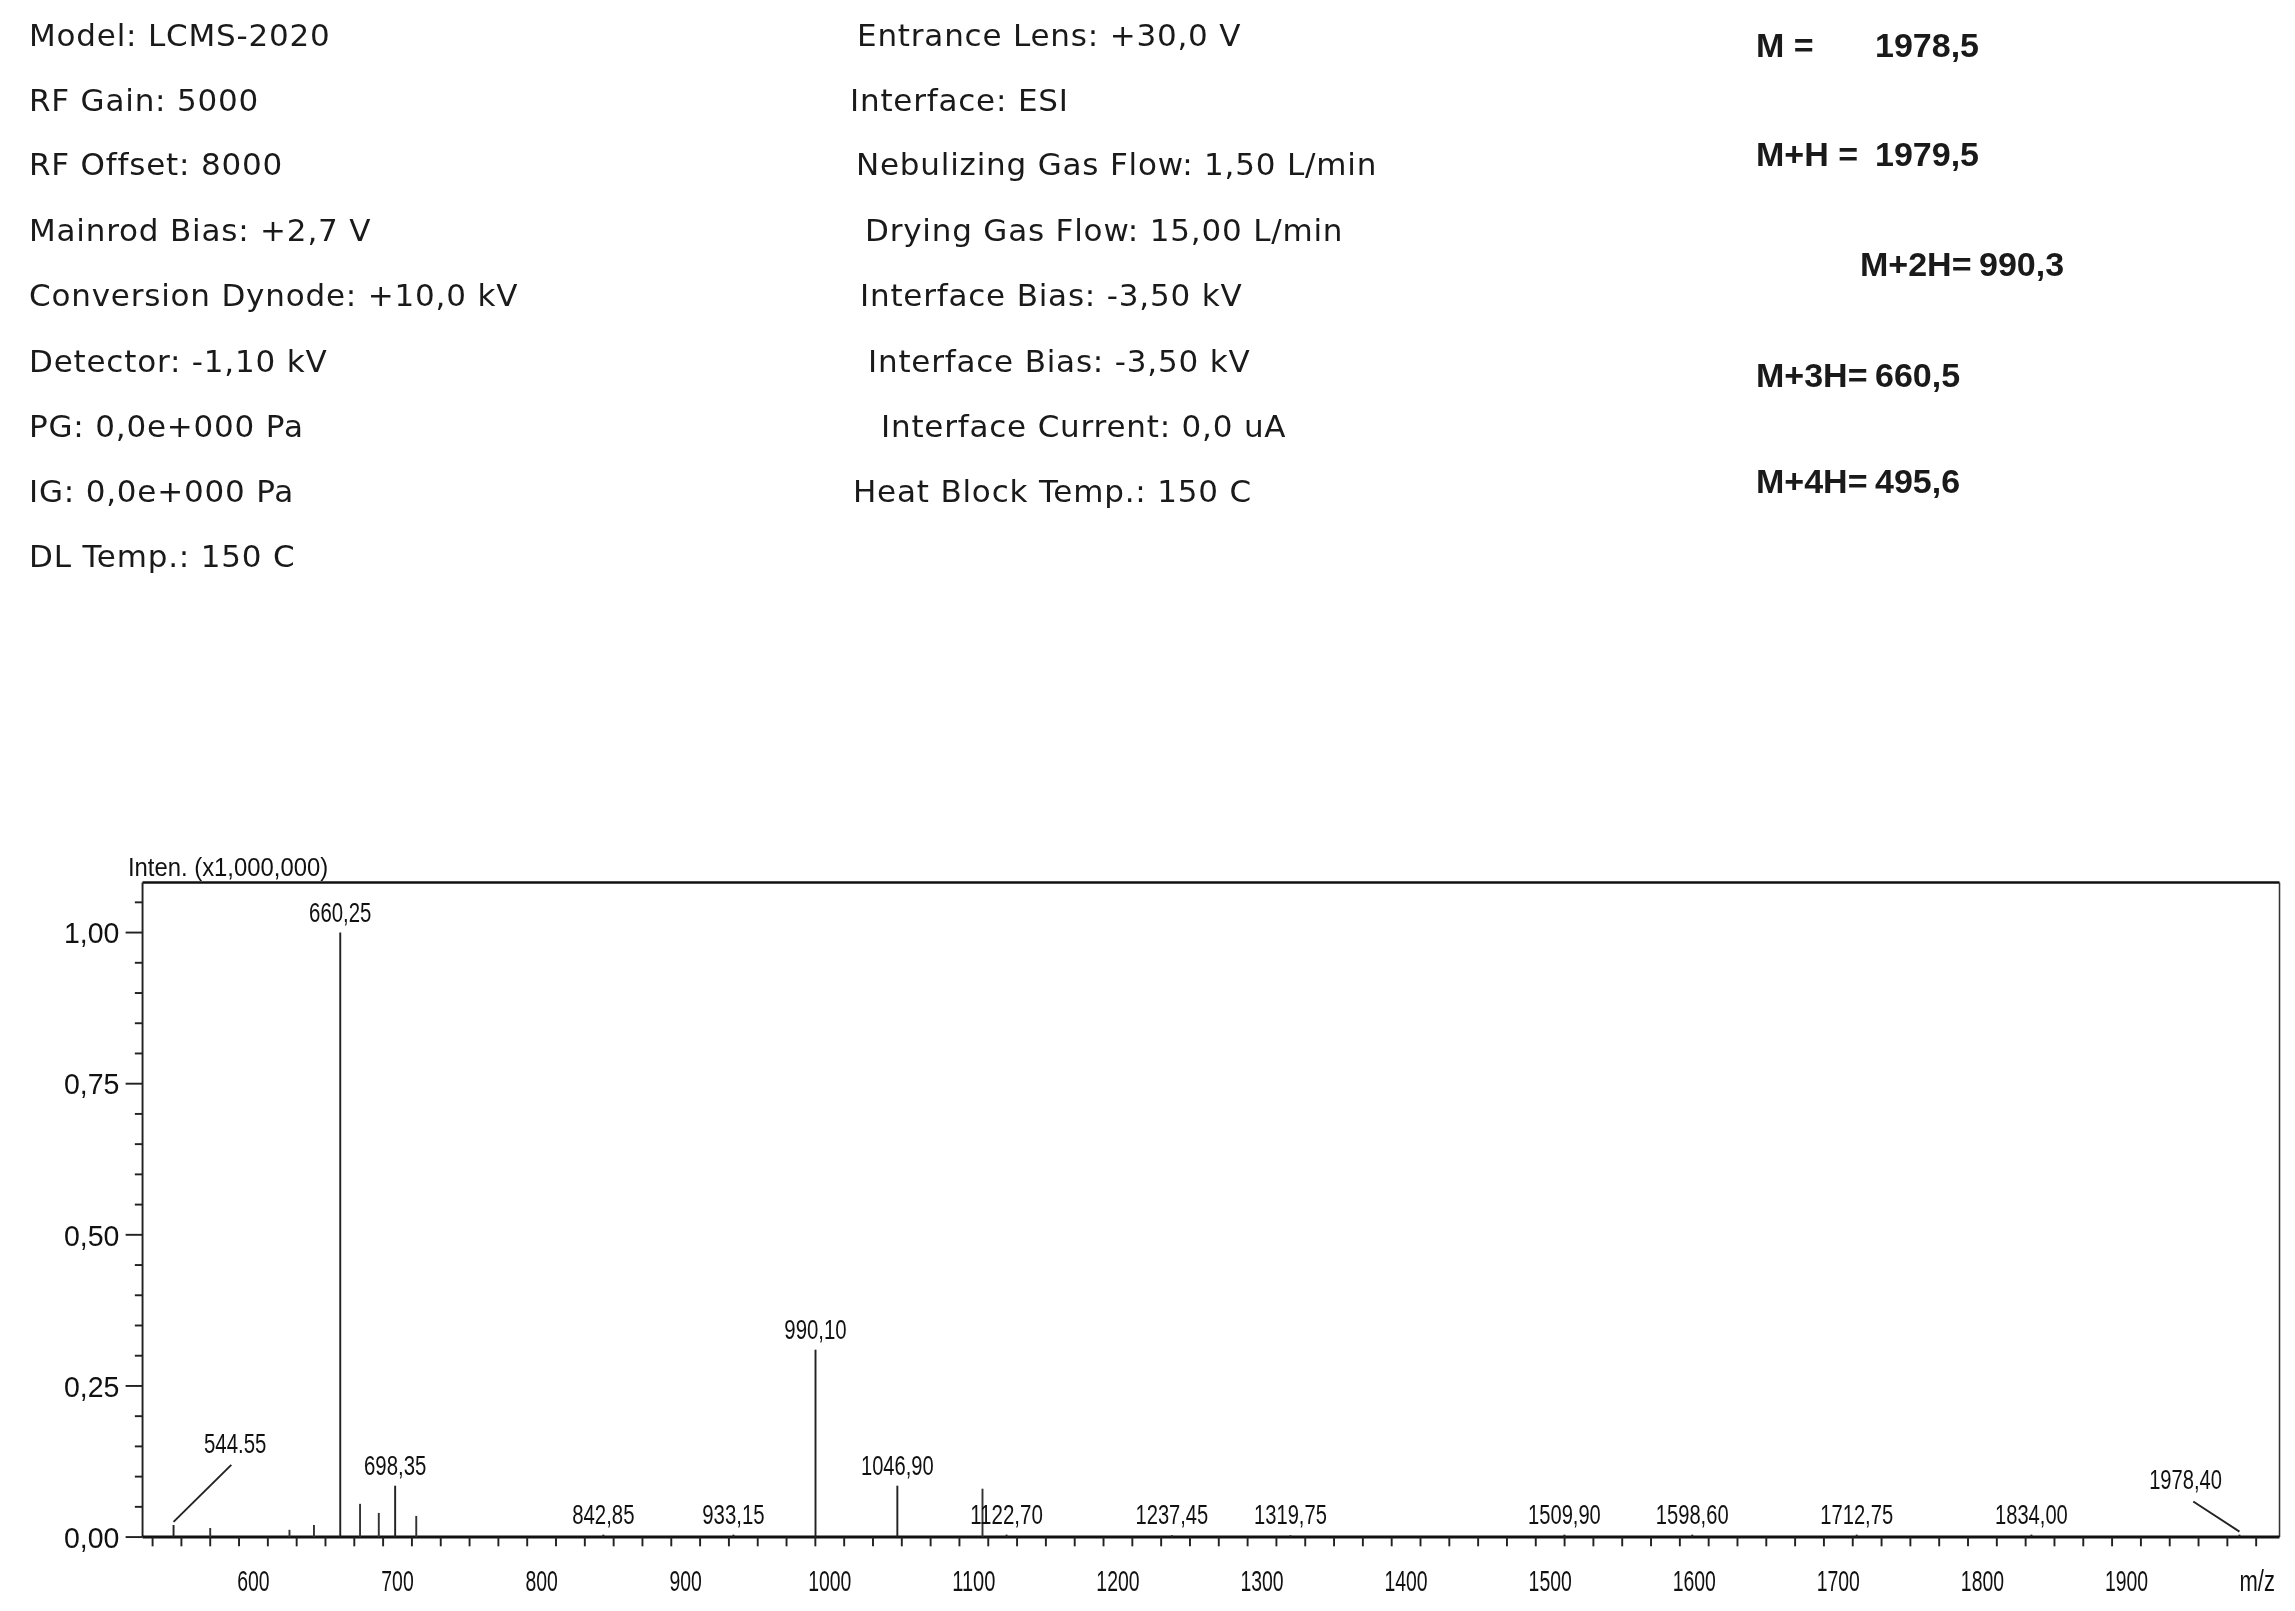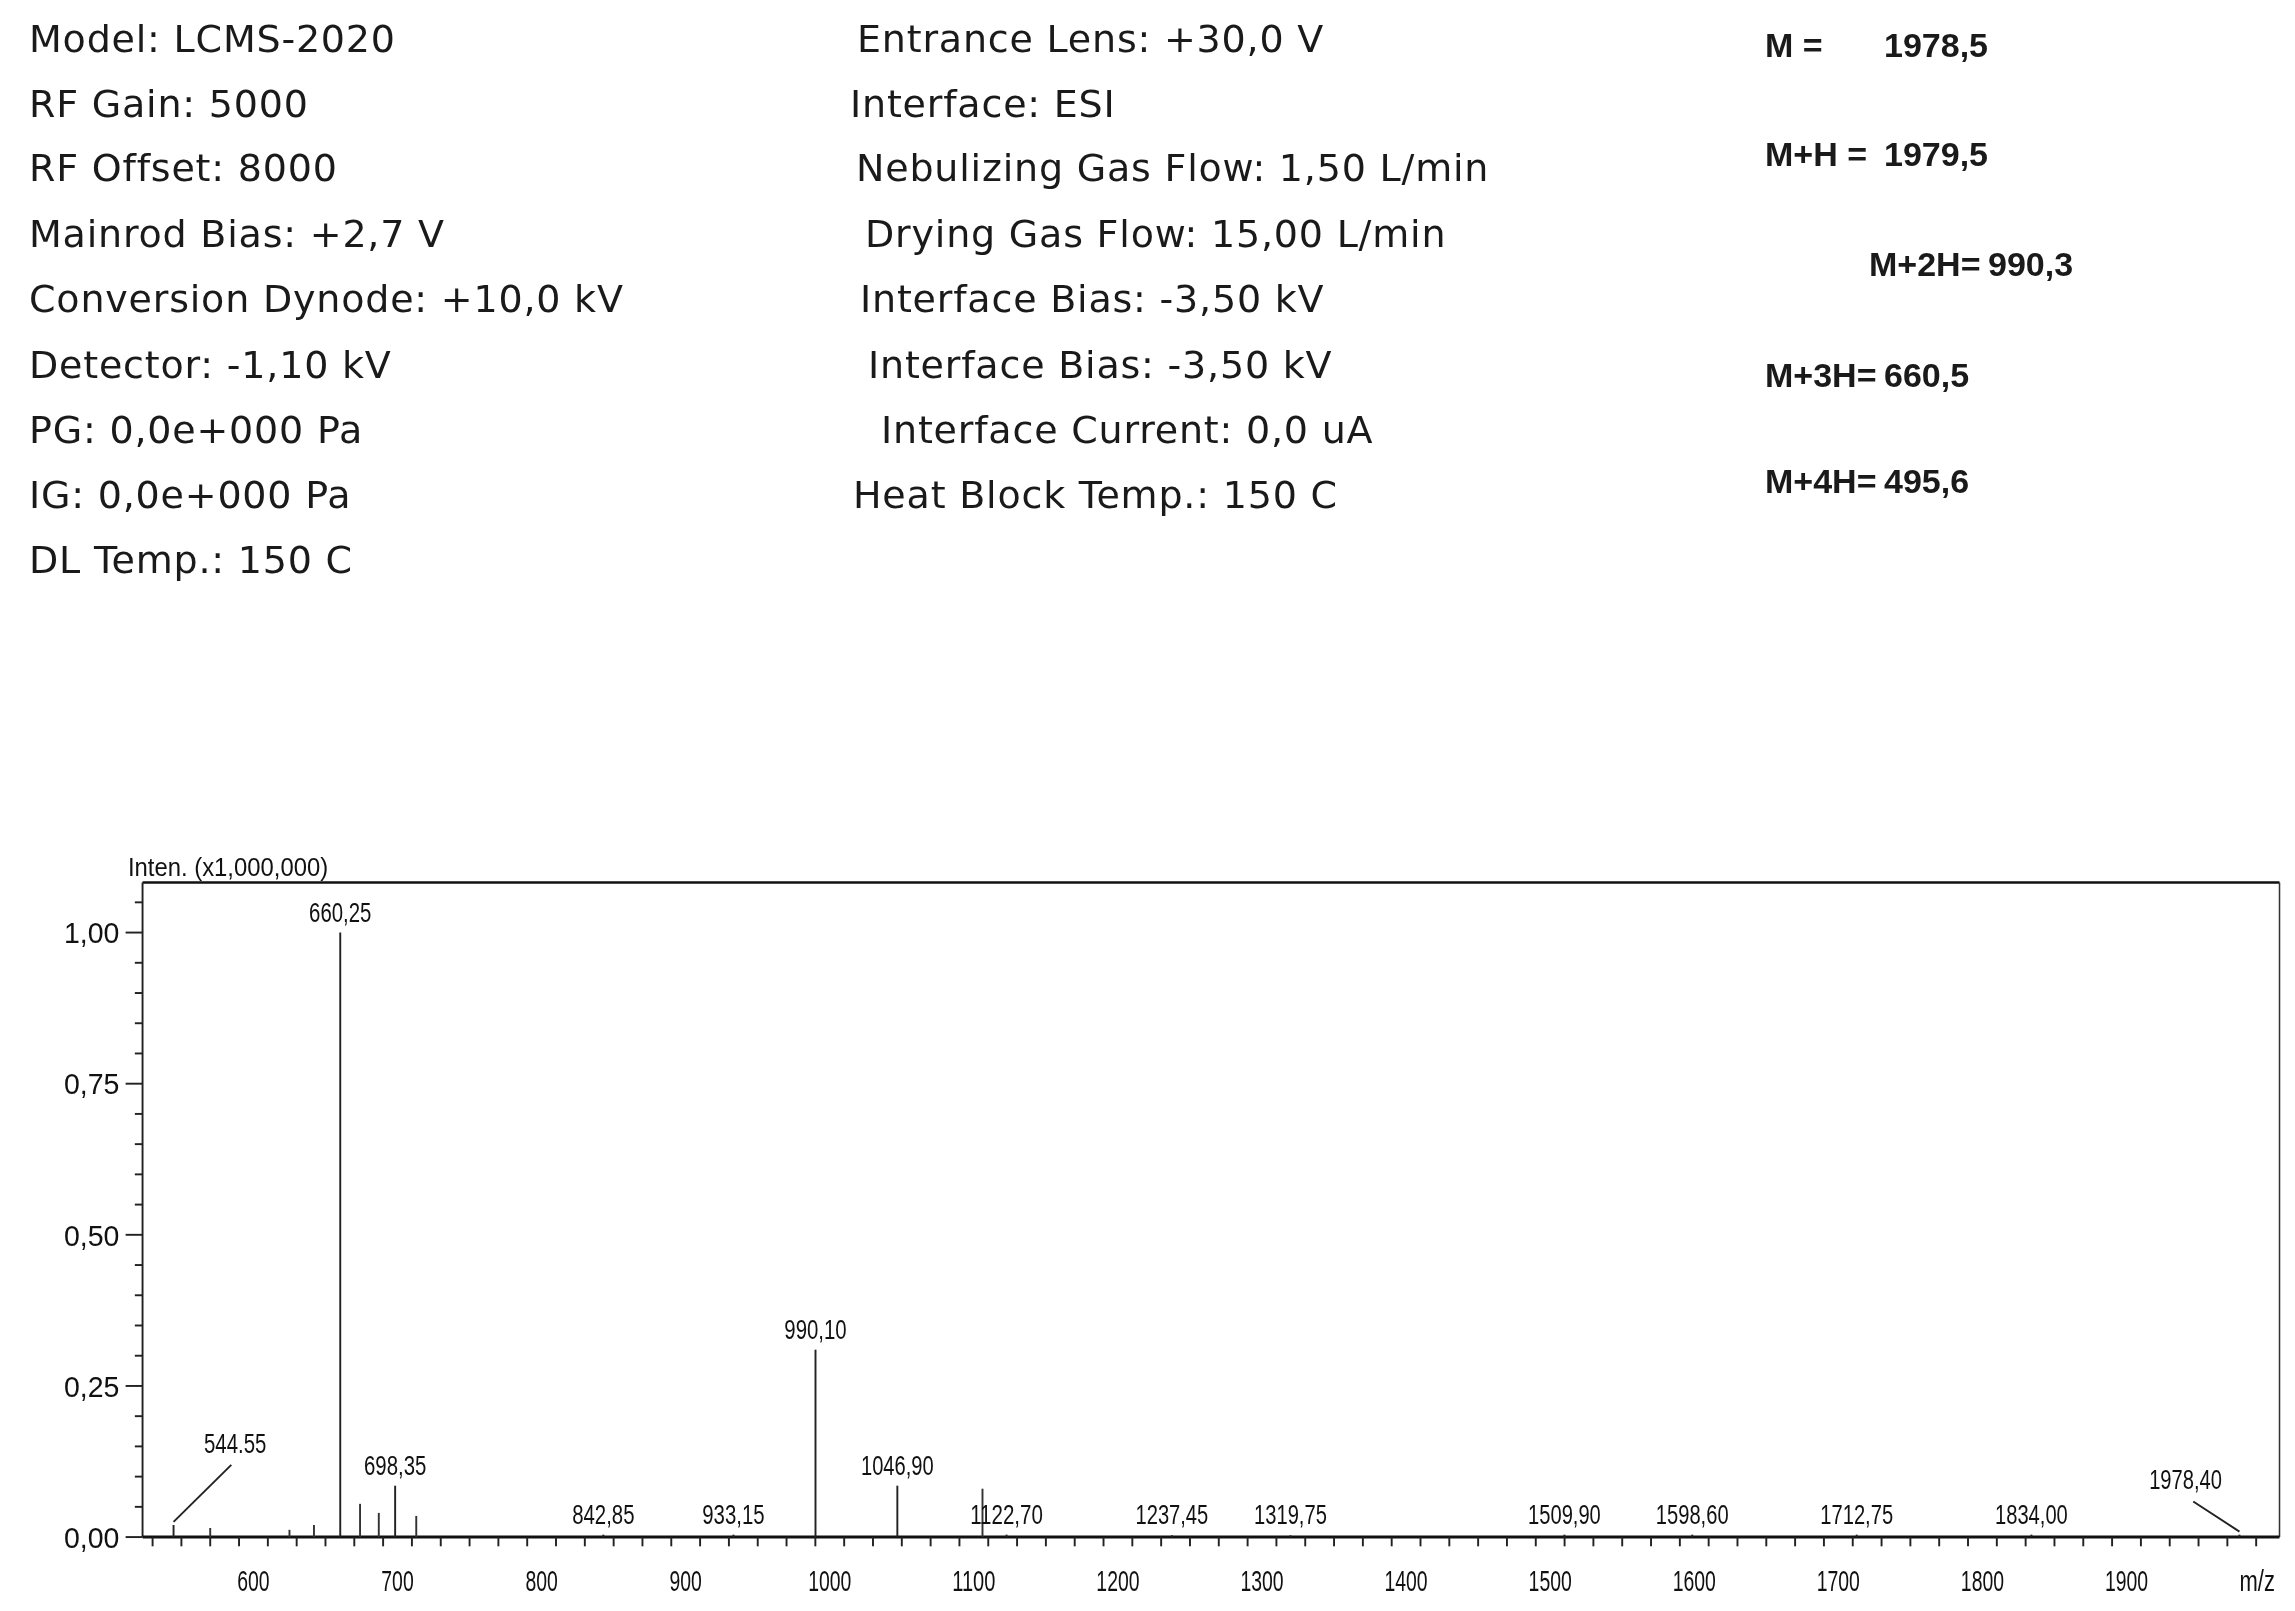--- a/index.html
+++ b/index.html
@@ -1,21 +1,21 @@
 <!DOCTYPE html>
 <html style="font-size:12.3px"><head>
 <meta charset="utf-8">
 <style>
   html, body { margin:0; padding:0; background:#ffffff; }
   body { width:2295px; height:1611px; position:relative; overflow:hidden;
          font-family:"DejaVu Sans", sans-serif; color:#1a1a1a; }
   .params { position:absolute; top:0; left:0; }
-  .param { position:absolute; font-size:38px; white-space:nowrap; letter-spacing:0.8px; }
+  .param { position:absolute; font-size:31px; white-space:nowrap; letter-spacing:0.8px; }
   .mass { position:absolute; font-size:34px; font-weight:bold; white-space:nowrap;
-          font-family:"Liberation Sans", sans-serif;margin-left:9px; }
+          font-family:"Liberation Sans", sans-serif; }
   .mass .lbl { display:inline-block; width:119px; }
   #chart { position:absolute; left:0; top:0; }
   svg text { font-family:"Liberation Sans", sans-serif; }
 </style>
 </head>
 <body>
 
 <div class="params">
   <div id="col-left">
       <div class="param" style="left: 29px; top: 17px;">Model: LCMS-2020</div>

